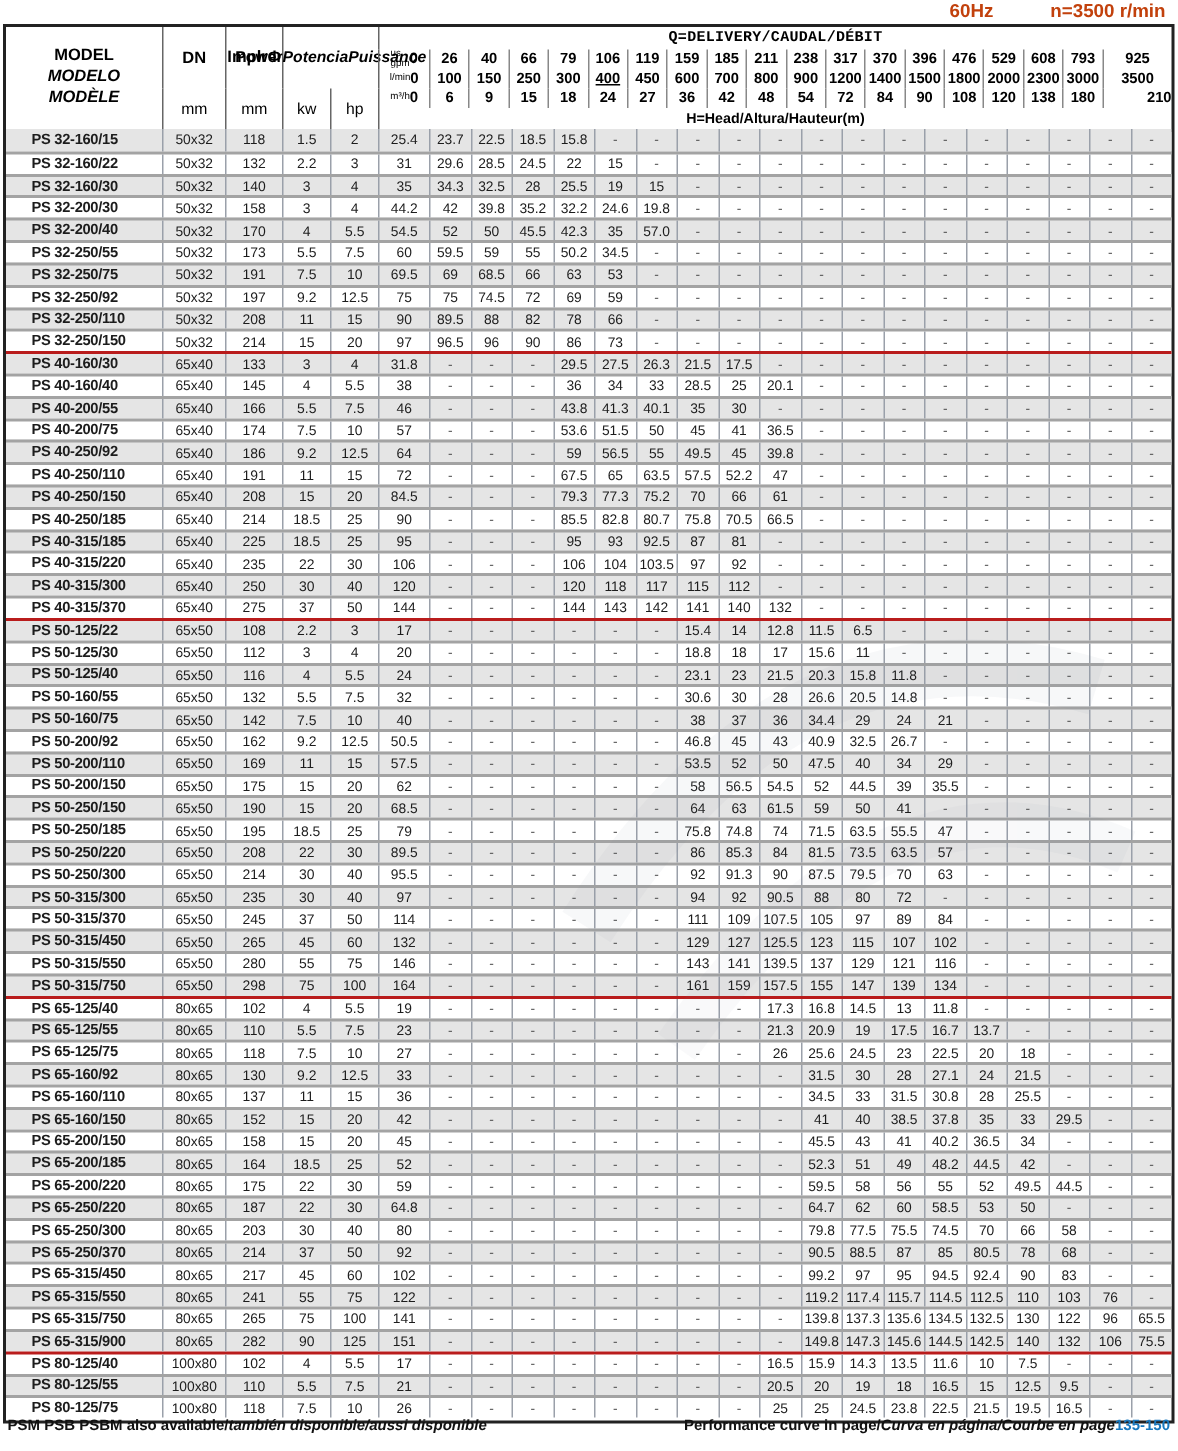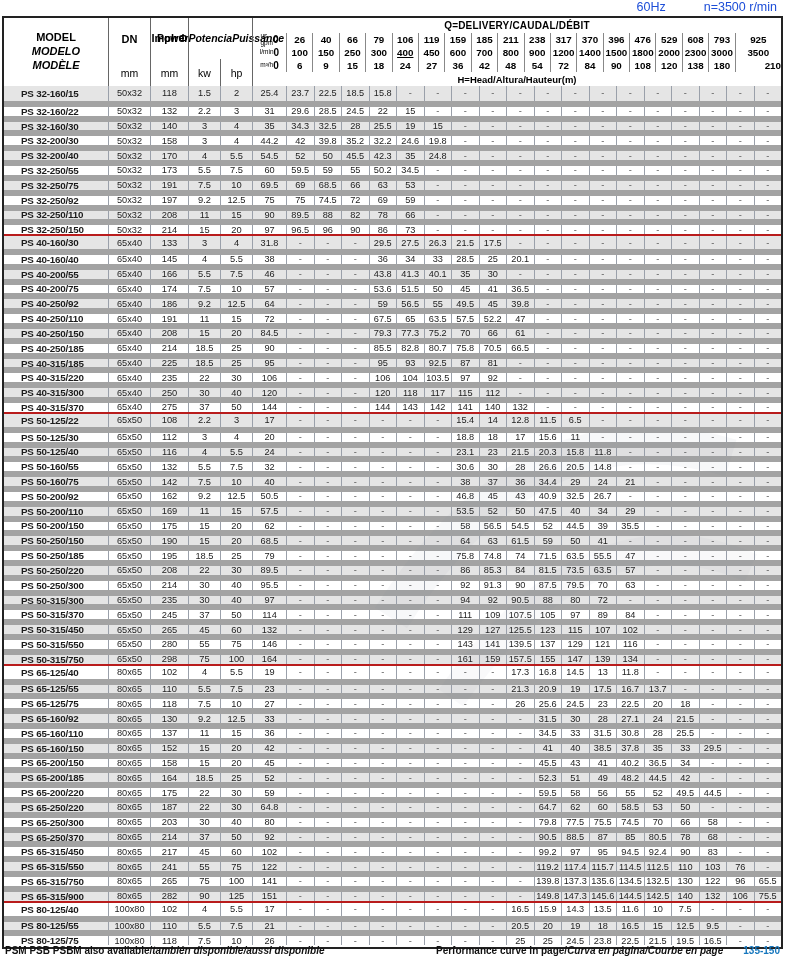--- a/index.html
+++ b/index.html
@@ -1,21 +1,21 @@
 <!DOCTYPE html>
 <html><head>
 <meta charset="utf-8">
 <style>
   html,body{margin:0;padding:0;background:#fff;width:785px;height:967px;overflow:hidden;
     font-family:"Liberation Sans","DejaVu Sans",sans-serif;-webkit-font-smoothing:antialiased;}
   .page{position:relative;width:785px;height:967px;}
 
   
   .topbar{height:15px;display:flex;justify-content:flex-end;align-items:center;gap:38px;padding:0 8px 0 0;}
-  .topbar .blue{color:#1d4ed8;font-weight:normal;font-size:12.5px;line-height:1;text-align:center;}
+  .topbar .blue{color:#c2410c;font-weight:bold;font-size:12.5px;line-height:1;text-align:center;}
 
   
   .tbl{position:absolute;left:2px;right:2px;top:16px;bottom:18px;border:2px solid #222;background:#fff;}
 
   
   .cols{display:grid;grid-template-columns:104px 42px 38px 32px 32px 34px repeat(18,1fr);}
 
   
   .thead{display:grid;grid-template-columns:104px 42px 38px 32px 32px 34px repeat(18,1fr);
          grid-template-rows:15px 13px 13px 13px 14px;border-bottom:2px solid #222;height:68px;}
@@ -26,48 +26,48 @@
   .model-h .l2,.model-h .l3{font-weight:bold;font-style:italic;font-size:11px;}
   .dn-h{grid-column:2;grid-row:1/4;font-weight:bold;font-size:11px;}
   .dn-u{grid-column:2;grid-row:4/6;font-size:10.5px;}
   .imp-h{grid-column:3;grid-row:1/4;flex-direction:row;font-weight:bold;font-size:11px;line-height:1.2;}
   .imp-u{grid-column:3;grid-row:4/6;font-size:10.5px;}
   .pow-h{grid-column:4/6;grid-row:1/4;flex-direction:row;line-height:1.15;}
   .pow-h .p1{font-weight:bold;font-size:10.5px;}
   .pow-h .p2,.pow-h .p3{font-weight:bold;font-style:italic;font-size:10.5px;}
   .kw-h{grid-column:4;grid-row:4/6;font-size:10.5px;}
   .hp-h{grid-column:5;grid-row:4/6;font-size:10.5px;}
-  .q-title{grid-column:6/25;grid-row:1;font-weight:bold;font-size:10px;letter-spacing:.2px;}
+  .q-title{grid-column:6/25;grid-row:1;font-weight:bold;font-size:10px;letter-spacing:.2px;font-family:Liberation Mono, monospace;}
   .unitcell{display:flex;align-items:center;justify-content:space-between;padding:0 2px 0 2px;}
   .unitcell .u{font-size:6.5px;line-height:.95;white-space:pre-line;text-align:left;}
   .unitcell .z{font-weight:bold;font-size:10px;}
   .qv{font-weight:bold;font-size:9.8px;border-left:1px solid #888;}
   .h-title{grid-column:6/25;grid-row:5;font-weight:bold;font-size:9.5px;}
 
   
   .tbody{position:absolute;left:0;right:0;top:68px;bottom:0;}
-  .row{height:14.82px;box-sizing:border-box;border-top:6px solid #a3a3a3;align-items:stretch;}
+  .row{height:14.82px;box-sizing:border-box;border-top:2px solid #a3a3a3;align-items:stretch;}
   .row.first{border-top:none;}
   .row.stripe{background:#e5e5e5;}
   .row.group{border-top:2px solid #b91c1c;}
   .c{display:flex;align-items:center;justify-content:center;font-size:9.3px;color:#1c1c1c;
      border-left:1px solid #9aa0aa;box-sizing:border-box;overflow:hidden;}
   .c.model{justify-content:flex-start;padding-left:17px;font-weight:bold;font-size:9.8px;border-left:none;letter-spacing:-0.2px;}
   .c.dn{font-size:9.2px;}
   .c.q{font-size:9.2px;}
   .c .dash{color:#555;}
 
   
   .wm{position:absolute;pointer-events:none;z-index:5;opacity:.55;}
 
   
   .footer{position:absolute;left:0;right:0;bottom:0;height:34px;display:flex;justify-content:space-between;
           align-items:center;padding:0 5px;font-size:10px;font-weight:bold;color:#111;}
   .footer .it{font-style:italic;}
-  .footer .pages{color:#1878be;margin-left:20px;}
+  .footer .pages{color:#1878be;margin-left:0;}
   .footer .right-wrap{display:flex;align-items:flex-end;}
 </style>
 </head>
 <body>
 
 <div class="page">
 
   <div class="topbar">
     <span class="blue">60Hz</span>
     <span class="blue">n=3500 r/min</span>
@@ -378,21 +378,21 @@
     <div class="c dn">50x32</div>
     <div class="c imp">170</div>
     <div class="c kw">4</div>
     <div class="c hp">5.5</div>
   <div class="c q q0">54.5</div>
           <div class="c q">52</div>
           <div class="c q">50</div>
           <div class="c q">45.5</div>
           <div class="c q">42.3</div>
           <div class="c q">35</div>
-          <div class="c q">24.8</div>
+          <div class="c q">57.0</div>
           <div class="c q">
             <span class="dash">-</span>
           </div>
           <div class="c q">
             <span class="dash">-</span>
           </div>
           <div class="c q">
             <span class="dash">-</span>
           </div>
           <div class="c q">

